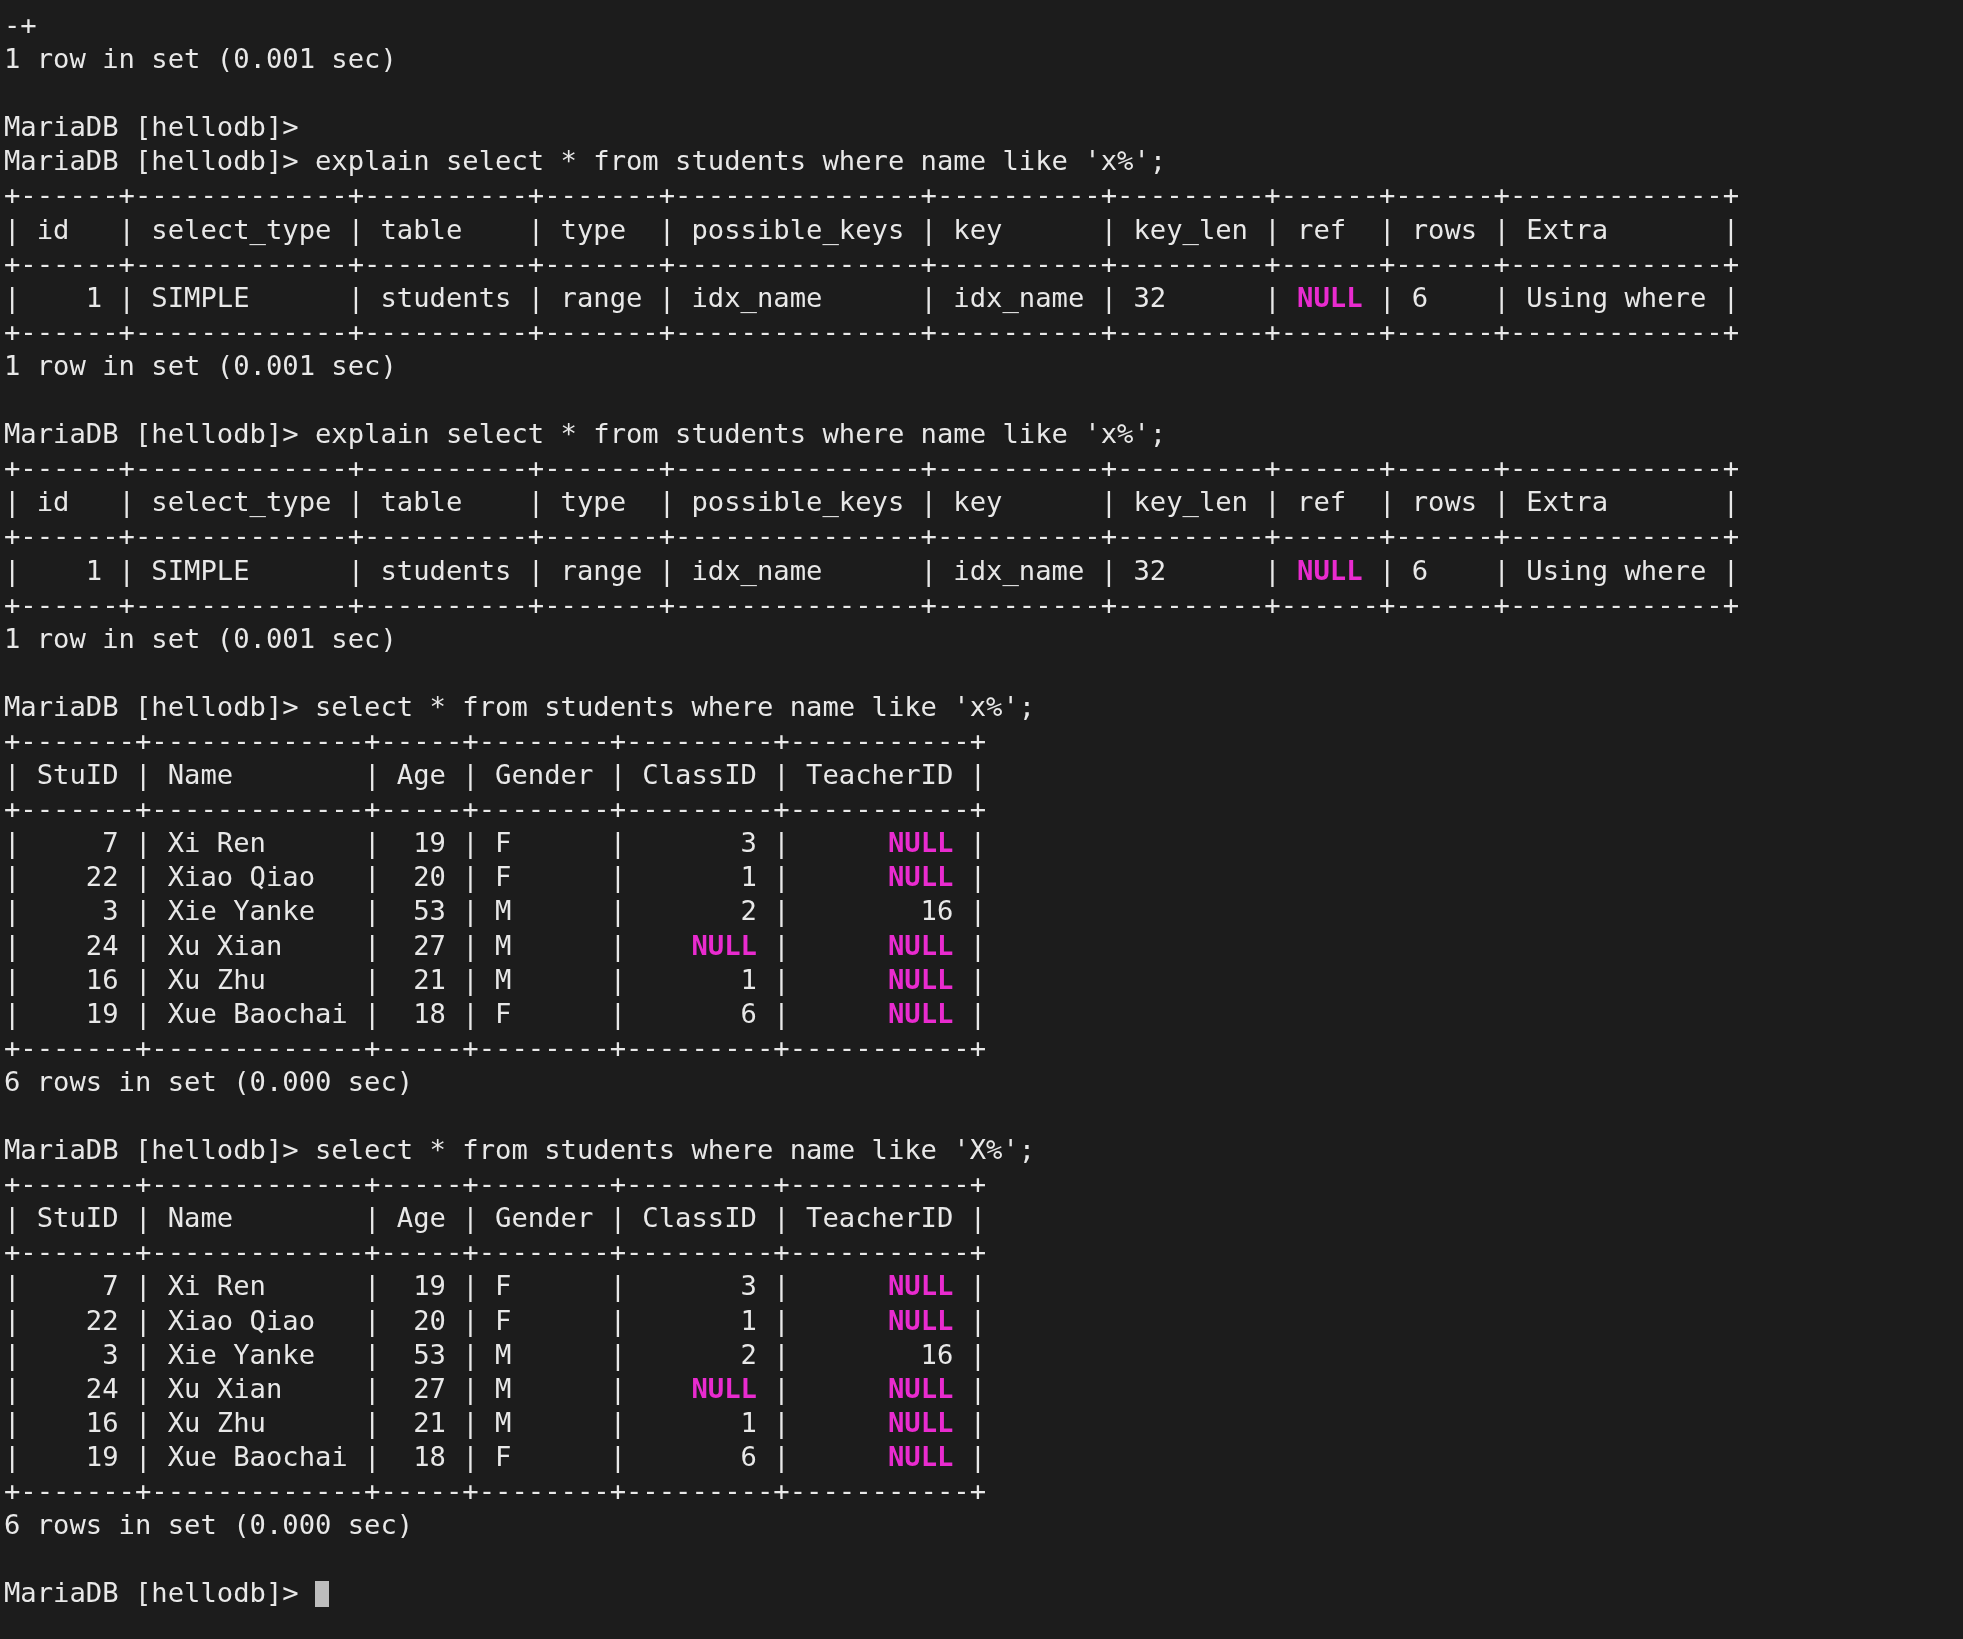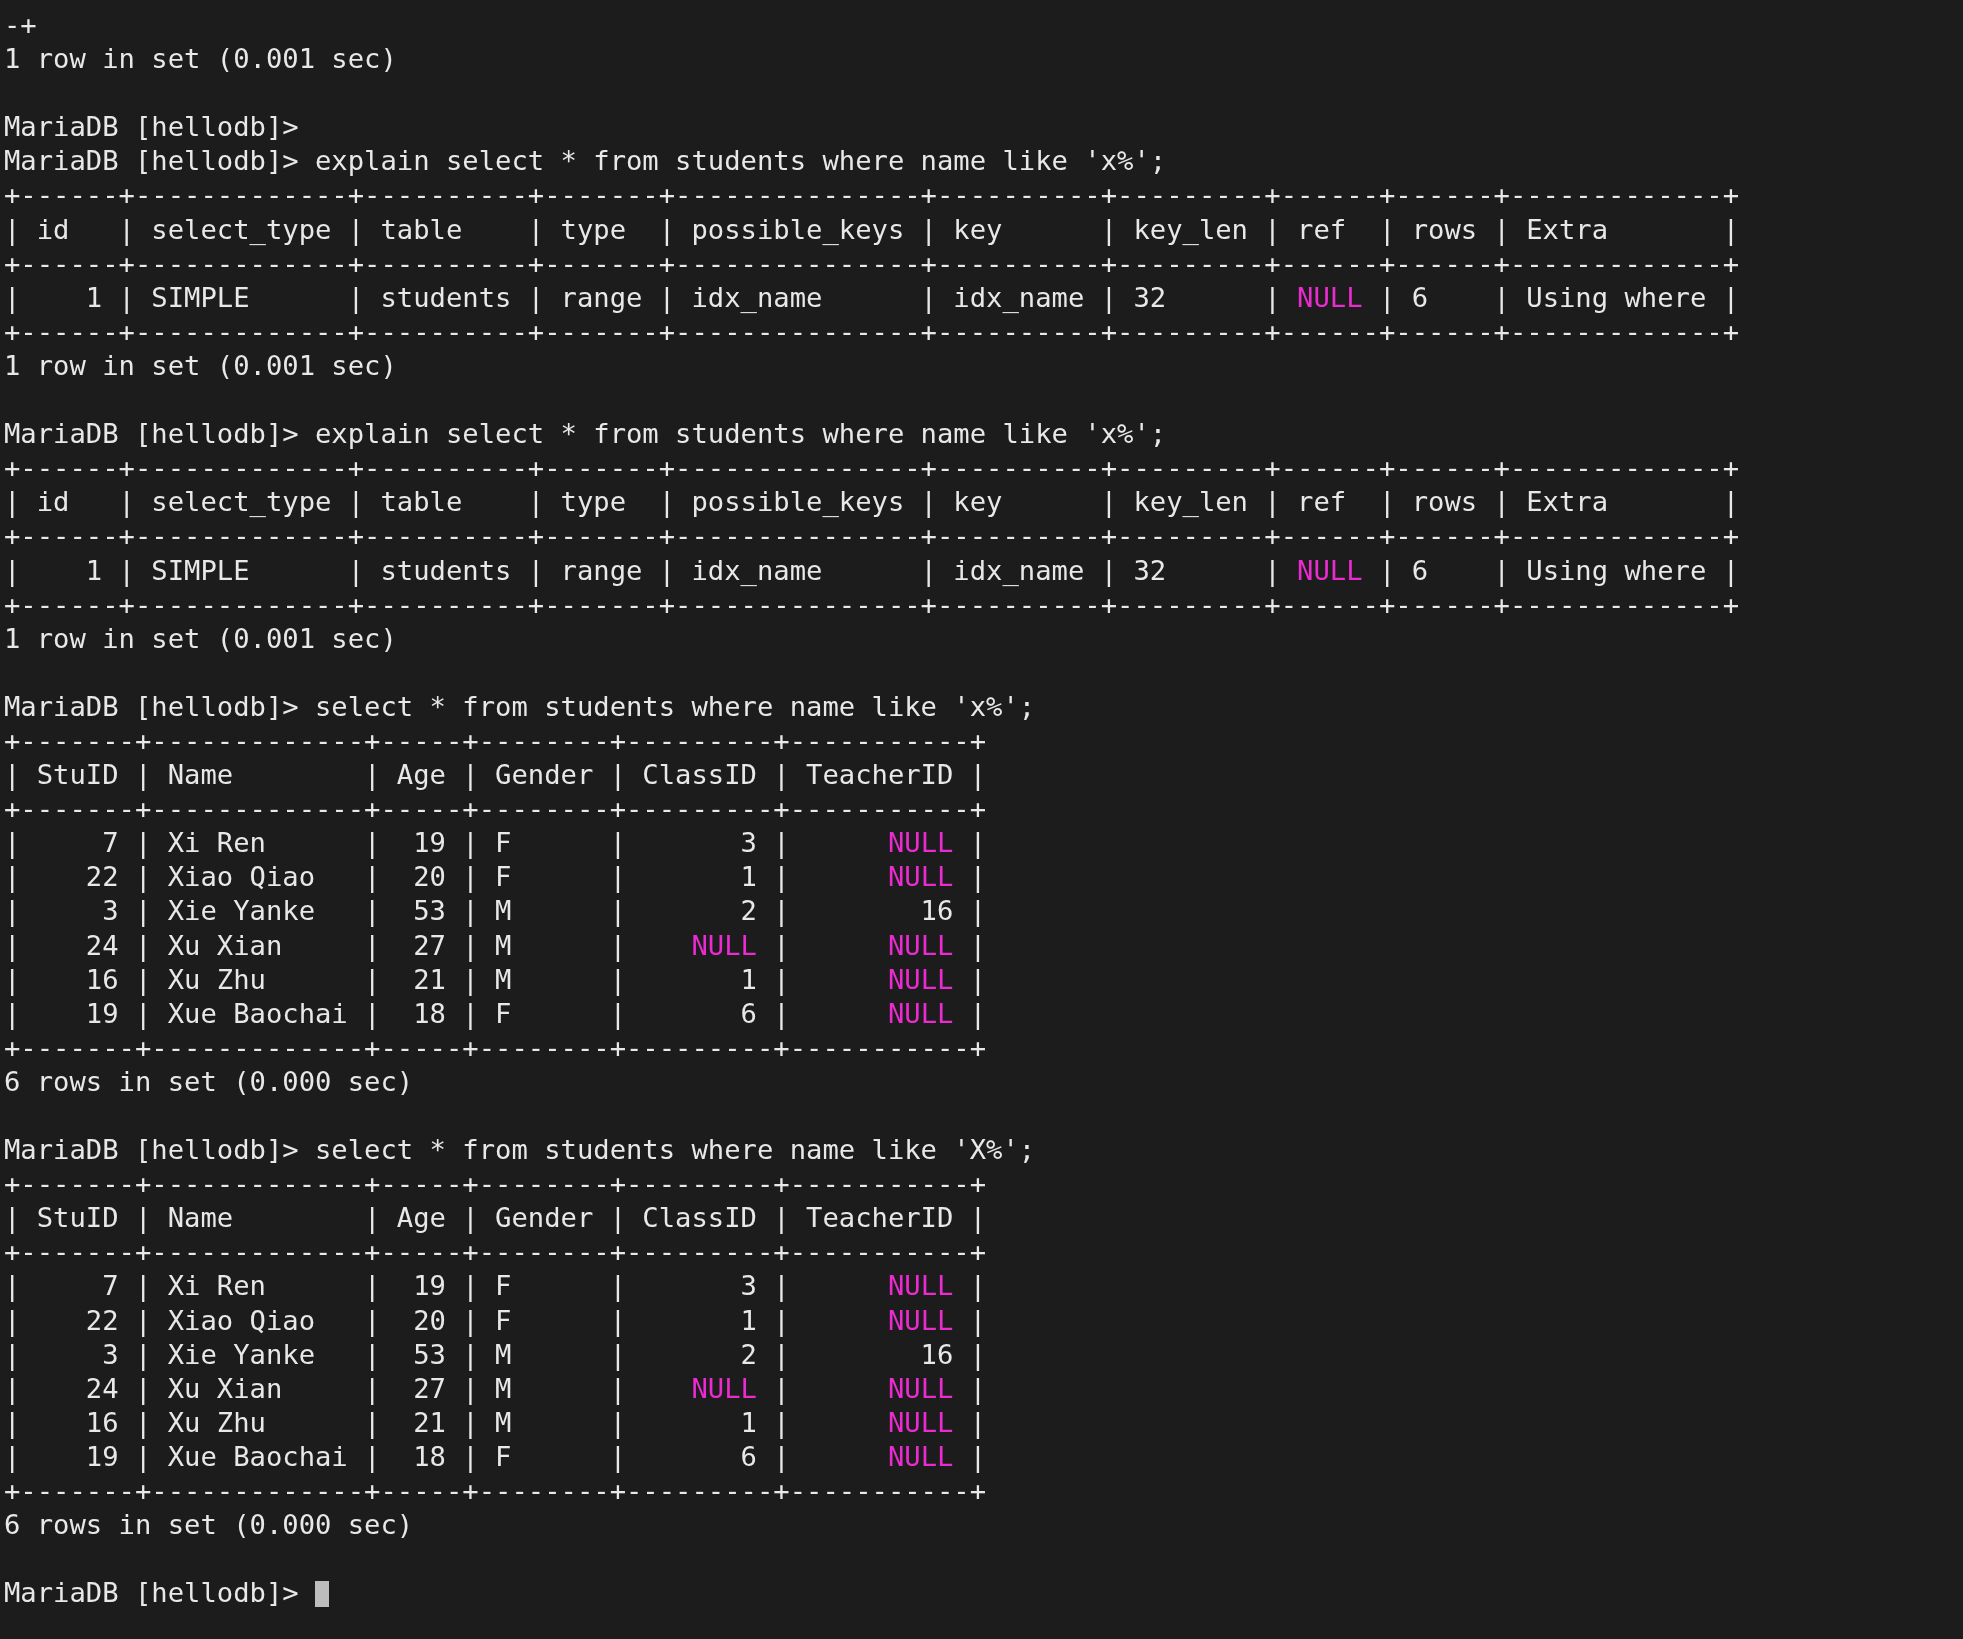--- a/index.html
+++ b/index.html
@@ -26,20 +26,21 @@
     box-sizing: border-box;
     white-space: pre;
     font-weight: 400;
   }
   .line {
     white-space: pre;
     min-height: 34.1px;
   }
   .null {
     color: #e92bcf;
+    font-weight: bold;
   }
   .cursor {
     display: inline-block;
     width: 14px;
     height: 26px;
     background: #bdbdbd;
     vertical-align: -5px;
   }
 </style>
 </head>

